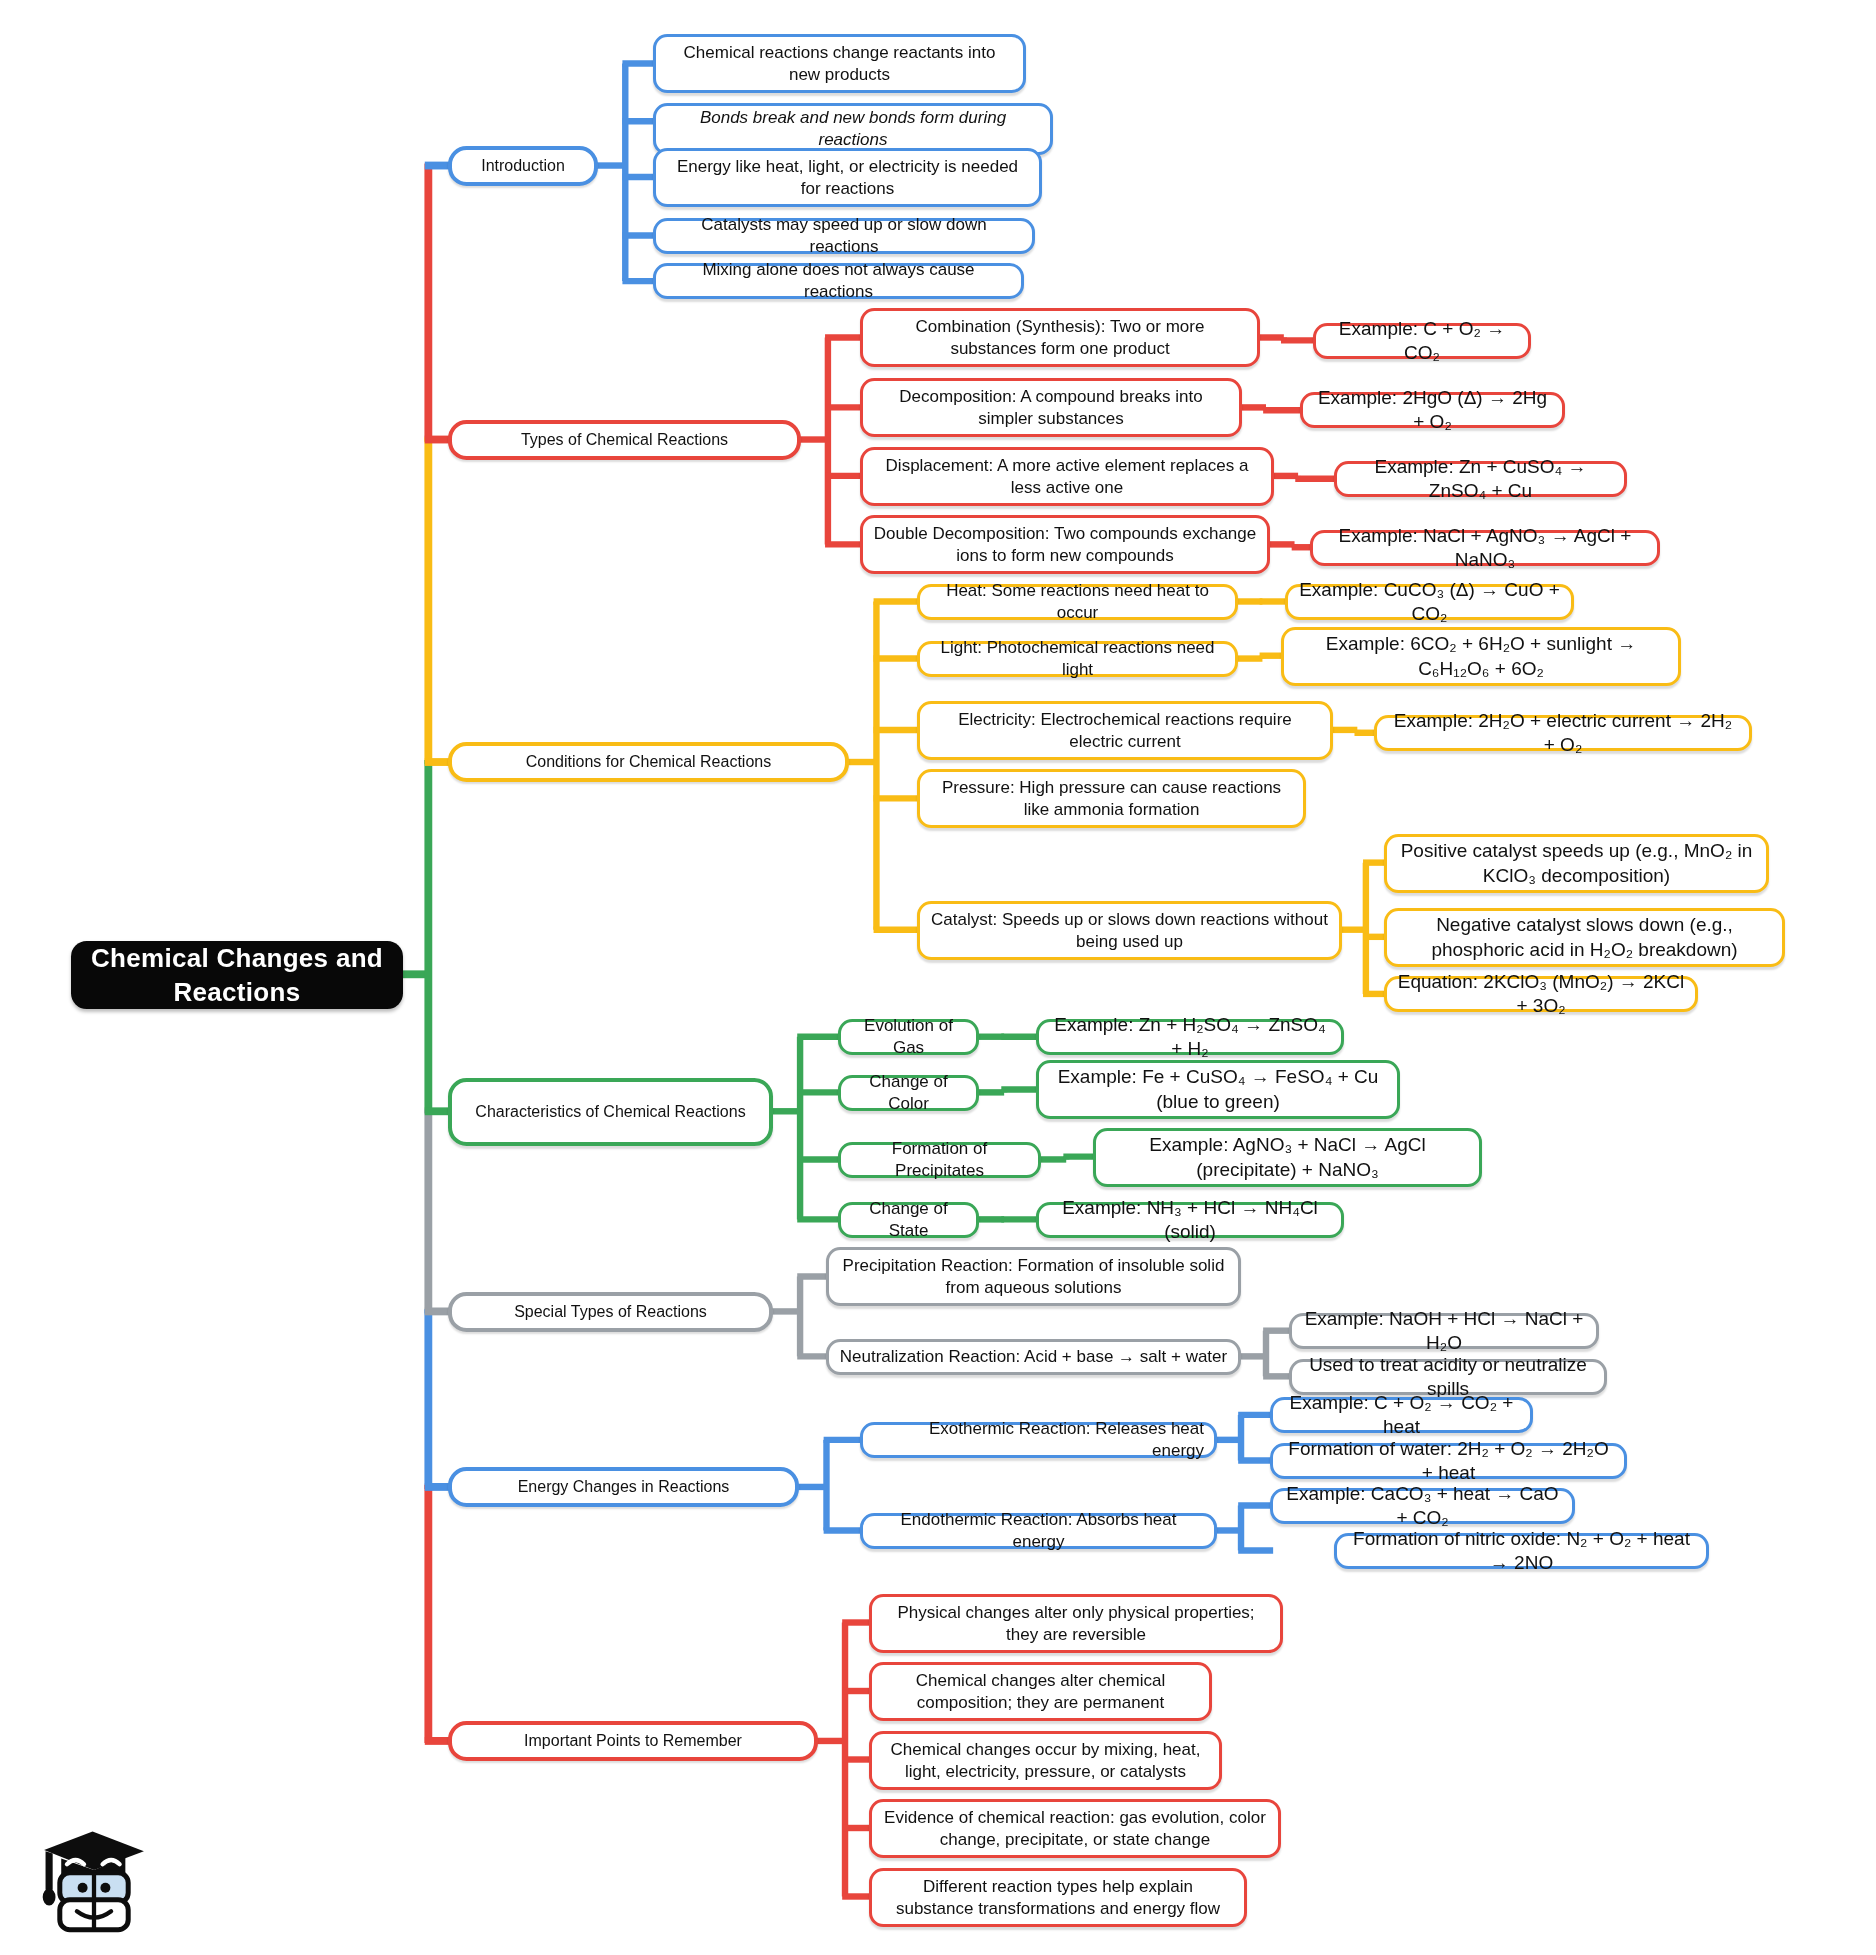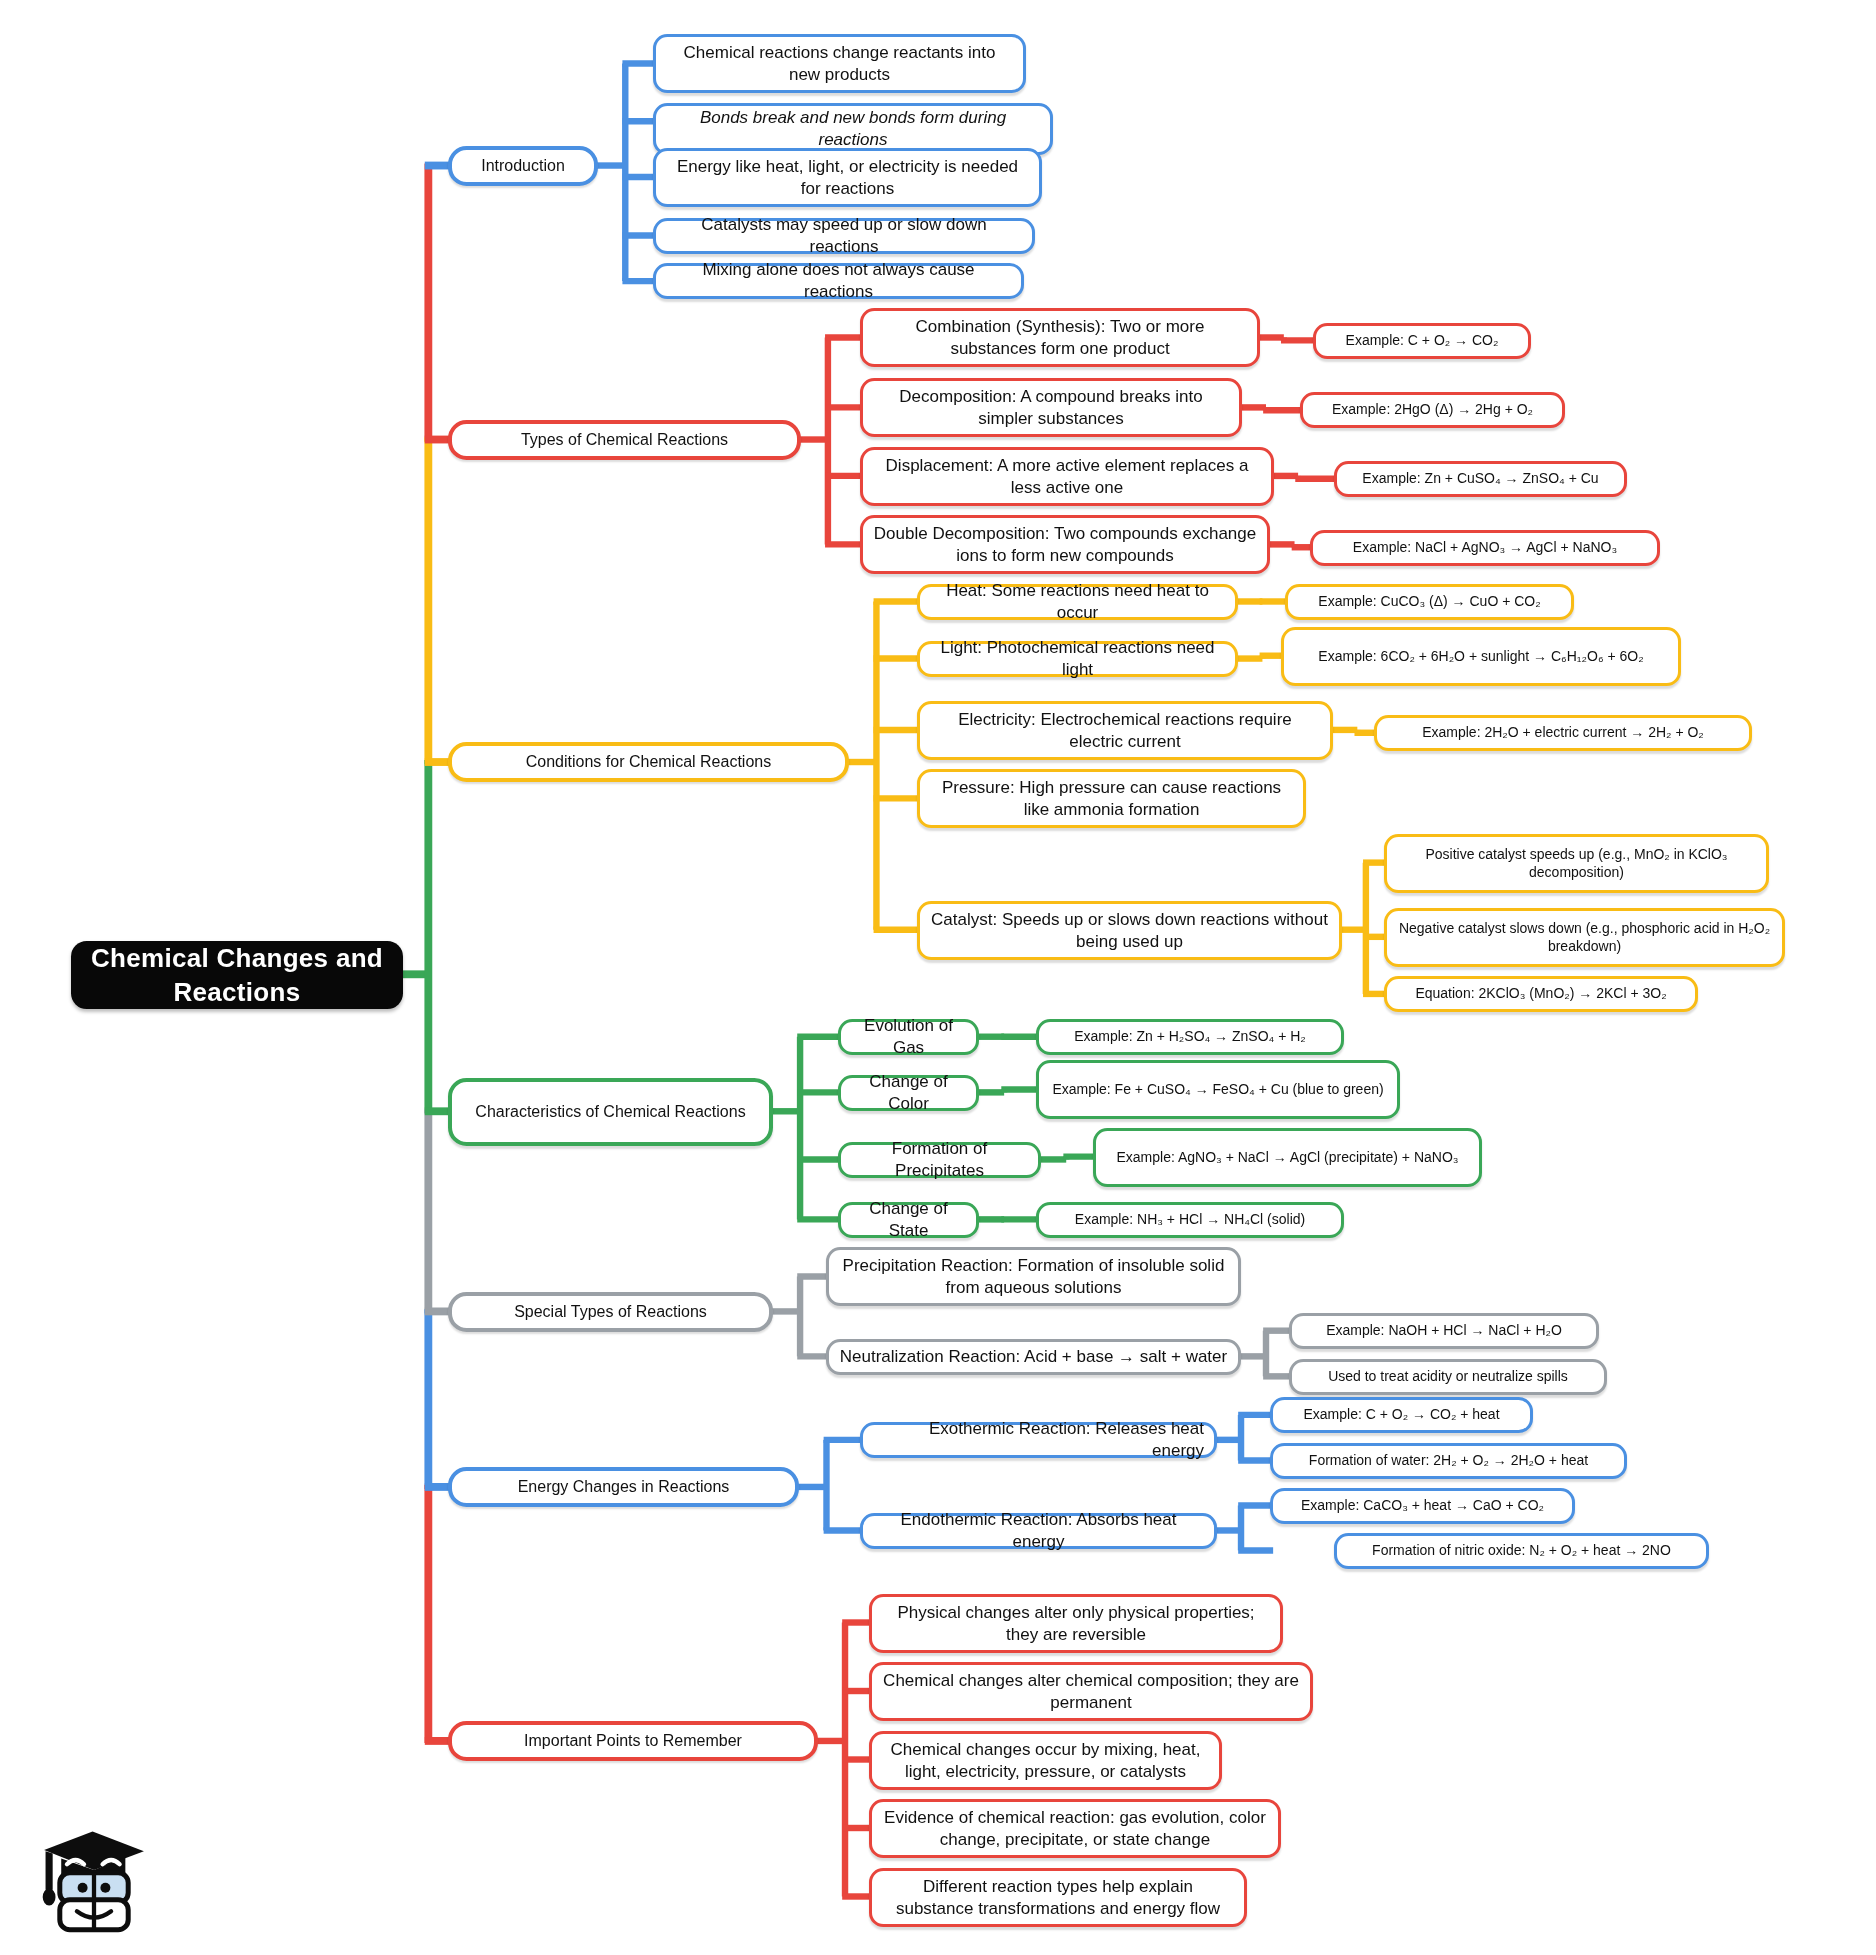--- a/index.html
+++ b/index.html
@@ -47,21 +47,21 @@
     border-radius: 18.6px;
     padding: 4.3px 11.4px;
   }
   .lvl2 {
     font-size: 17px;
     border-width: 3.6px;
     border-radius: 14.3px;
     padding: 3.6px 10px;
   }
   .lvl3 {
-    font-size: 14px;
+    font-size: 19px;
     border-width: 3.6px;
     border-radius: 14.3px;
     padding: 3.6px 10px;
   }
   .logo {
     position: absolute;
     left: 37px; top: 1813px;
     width: 307px; height: 128px;
     display: flex; align-items: center; gap: 15.7px;
   }
@@ -228,21 +228,21 @@
       <div class="node lvl3" style="left: 1289px; top: 1359px; width: 318px; height: 36px; border-color: rgb(154, 160, 166);">Used to treat acidity or neutralize spills</div>
       <div class="node lvl1" style="left: 448px; top: 1467px; width: 351px; height: 40px; border-color: rgb(74, 144, 226);">Energy Changes in Reactions</div>
       <div class="node lvl2" style="left: 860px; top: 1422px; width: 357px; height: 36px; border-color: rgb(74, 144, 226); text-align: right;">Exothermic Reaction: Releases heat energy</div>
       <div class="node lvl3" style="left: 1270px; top: 1397px; width: 263px; height: 36px; border-color: rgb(74, 144, 226);">Example: C + O₂ → CO₂ + heat</div>
       <div class="node lvl3" style="left: 1270px; top: 1443px; width: 357px; height: 36px; border-color: rgb(74, 144, 226);">Formation of water: 2H₂ + O₂ → 2H₂O + heat</div>
       <div class="node lvl2" style="left: 860px; top: 1513px; width: 357px; height: 36px; border-color: rgb(74, 144, 226);">Endothermic Reaction: Absorbs heat energy</div>
       <div class="node lvl3" style="left: 1270px; top: 1488px; width: 305px; height: 36px; border-color: rgb(74, 144, 226);">Example: CaCO₃ + heat → CaO + CO₂</div>
       <div class="node lvl3" style="left: 1334px; top: 1533px; width: 375px; height: 36px; border-color: rgb(74, 144, 226);">Formation of nitric oxide: N₂ + O₂ + heat → 2NO</div>
       <div class="node lvl1" style="left: 448px; top: 1721px; width: 370px; height: 40px; border-color: rgb(232, 69, 60);">Important Points to Remember</div>
       <div class="node lvl2" style="left: 869px; top: 1594px; width: 414px; height: 59px; border-color: rgb(232, 69, 60);">Physical changes alter only physical properties; they are reversible</div>
-      <div class="node lvl2" style="left: 869px; top: 1662px; width: 444px; height: 59px; border-color: rgb(232, 69, 60);">Chemical changes alter chemical composition; they are permanent</div>
+      <div class="node lvl2" style="left: 869px; top: 1662px; width: 343px; height: 59px; border-color: rgb(232, 69, 60);">Chemical changes alter chemical composition; they are permanent</div>
       <div class="node lvl2" style="left: 869px; top: 1731px; width: 353px; height: 59px; border-color: rgb(232, 69, 60);">Chemical changes occur by mixing, heat, light, electricity, pressure, or catalysts</div>
       <div class="node lvl2" style="left: 869px; top: 1799px; width: 412px; height: 59px; border-color: rgb(232, 69, 60);">Evidence of chemical reaction: gas evolution, color change, precipitate, or state change</div>
       <div class="node lvl2" style="left: 869px; top: 1868px; width: 378px; height: 59px; border-color: rgb(232, 69, 60);">Different reaction types help explain substance transformations and energy flow</div>
     </div>
 
   <div class="logo">
     <svg class="logo-mark" viewBox="0 0 160 160">
       <path d="M10 42 L78 16 L150 44 L80 70 Z" fill="#0d0d0d"></path>
       <path d="M34 54 L34 88 Q78 112 124 86 L124 52 L80 70 Z" fill="#0d0d0d"></path>
       <path d="M12 44 L12 96 Q12 104 17 104 Q22 104 22 96 L22 47 Z" fill="#0d0d0d"></path>

